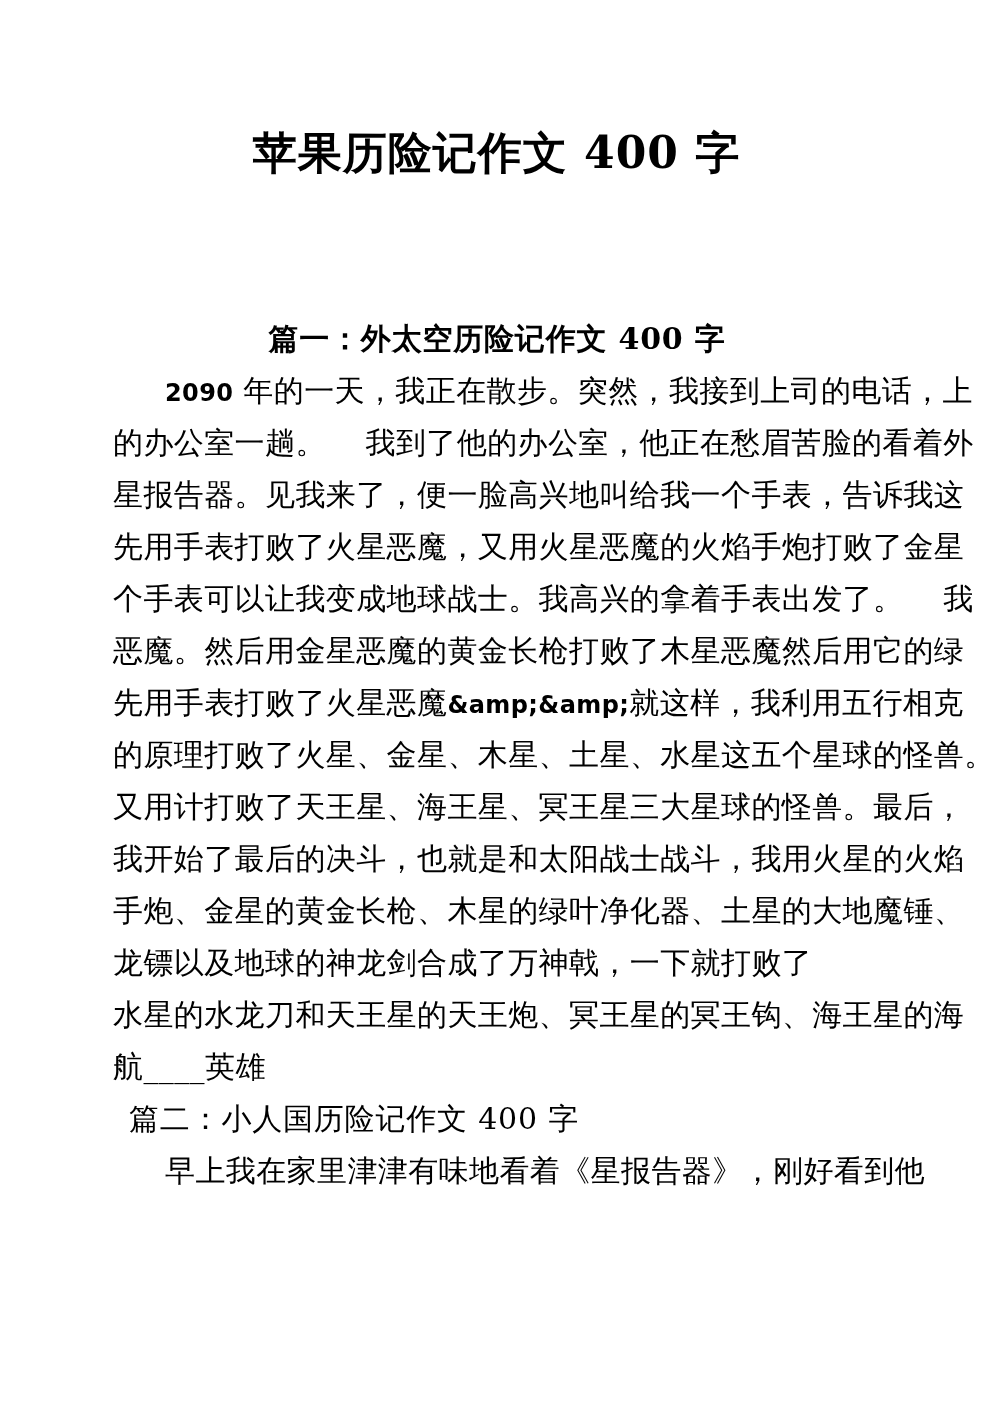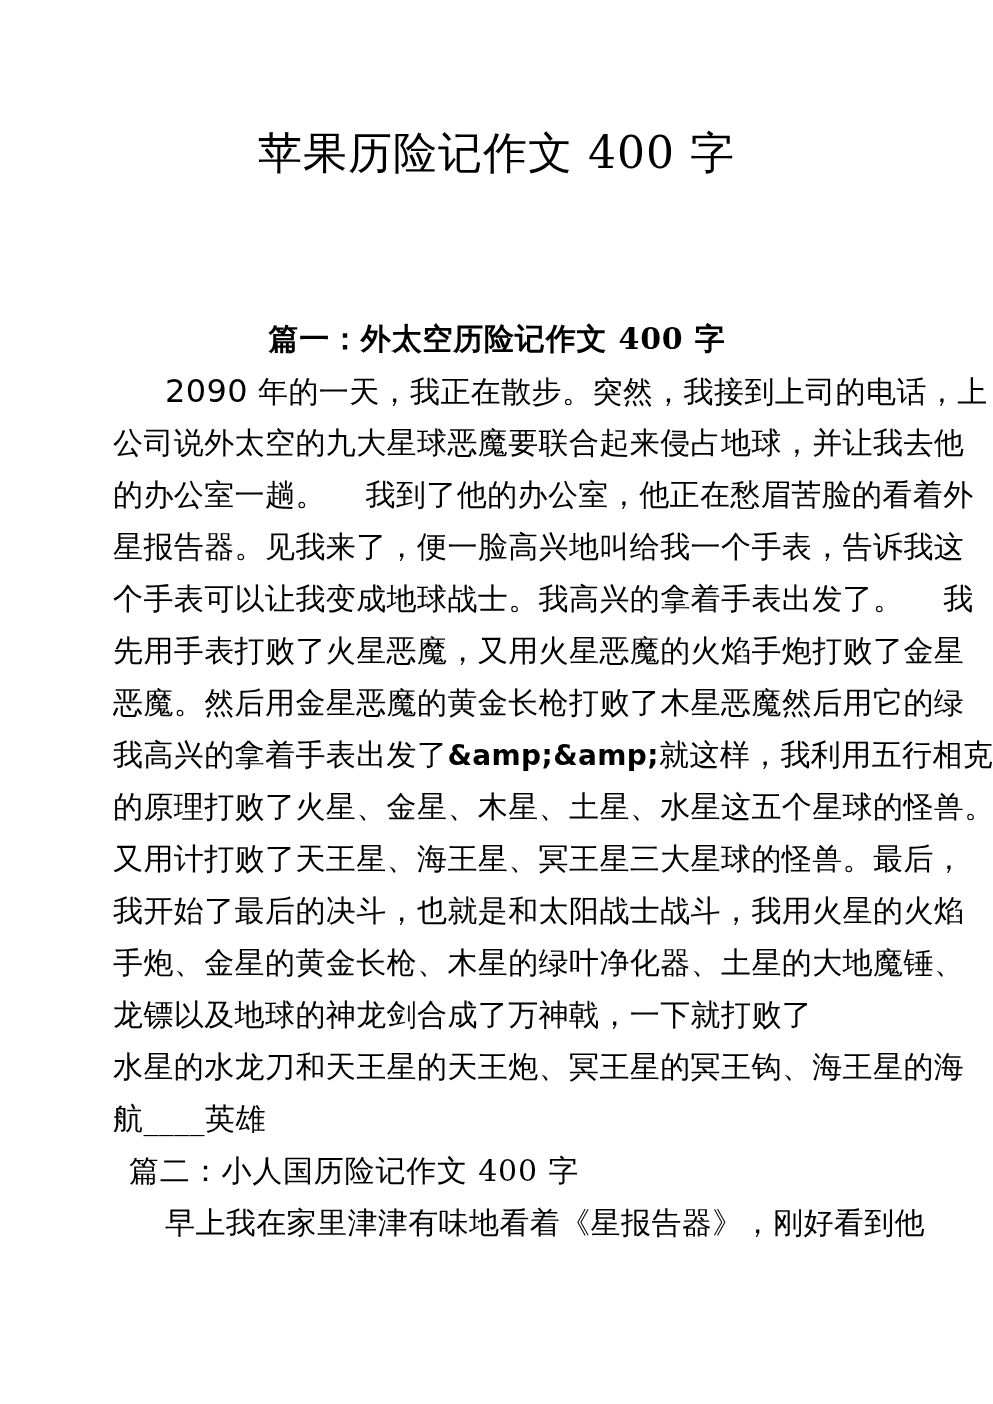--- a/index.html
+++ b/index.html
@@ -26,21 +26,21 @@
 
   
   .doc-title {
     position: absolute;
     top: 124px;
     left: 0;
     width: 993px;
     text-align: center;
     font-size: 44px;
     line-height: 58px;
-    font-weight: 400;
+    font-weight: 700;
     letter-spacing: 1px;
     white-space: pre;
     font-family: "DejaVu Serif", "Liberation Serif", serif;
   }
 
   
   .body-block {
     position: absolute;
     left: 113px;
     top: 296px;
@@ -70,52 +70,51 @@
     text-indent: 16px;
     letter-spacing: 0.8px;
   }
 
   
   .indent-2 { text-indent: 52px; }
   .indent-1 { text-indent: 26px; }
 
   
   .run-bold {
-    font-weight: 400;
+    font-weight: 700;
     font-family: "DejaVu Sans", "Liberation Sans", sans-serif;
-    font-size: 32px;
+    font-size: 24px;
   }
 
   .entity-artifact {
     font-weight: 700;
     font-family: "DejaVu Sans", "Liberation Sans", sans-serif;
-    font-size: 28px;
+    font-size: 24px;
   }
 </style>
 </head>
 <body>
 
 <div class="page">
 
   <div class="doc-title">苹果历险记作文 400 字</div>
 
   <div class="body-block">
 
     <div class="line heading-center">篇一：外太空历险记作文 400 字</div>
 
     <div class="line indent-2"><span class="run-bold">2090</span><span> 年的一天，我正在散步。突然，我接到上司的电话，上</span></div>
 
-    <div class="line">公司说外太空的九大星球恶魔要联合起来侵占地球，并让我去他</div>
     <div class="line">的办公室一趟。    我到了他的办公室，他正在愁眉苦脸的看着外</div>
     <div class="line">星报告器。见我来了，便一脸高兴地叫给我一个手表，告诉我这</div>
+    <div class="line">先用手表打败了火星恶魔，又用火星恶魔的火焰手炮打败了金星</div>
     <div class="line">个手表可以让我变成地球战士。我高兴的拿着手表出发了。    我</div>
-    <div class="line">先用手表打败了火星恶魔，又用火星恶魔的火焰手炮打败了金星</div>
     <div class="line">恶魔。然后用金星恶魔的黄金长枪打败了木星恶魔然后用它的绿</div>
 
-    <div class="line"><span>我高兴的拿着手表出发了</span><span class="entity-artifact">&amp;amp;&amp;amp;</span><span>就这样，我利用五行相克</span></div>
+    <div class="line"><span>先用手表打败了火星恶魔</span><span class="entity-artifact">&amp;amp;&amp;amp;</span><span>就这样，我利用五行相克</span></div>
 
     <div class="line">的原理打败了火星、金星、木星、土星、水星这五个星球的怪兽。</div>
     <div class="line">又用计打败了天王星、海王星、冥王星三大星球的怪兽。最后，</div>
     <div class="line">我开始了最后的决斗，也就是和太阳战士战斗，我用火星的火焰</div>
     <div class="line">手炮、金星的黄金长枪、木星的绿叶净化器、土星的大地魔锤、</div>
     <div class="line">龙镖以及地球的神龙剑合成了万神戟，一下就打败了</div>
     <div class="line">水星的水龙刀和天王星的天王炮、冥王星的冥王钩、海王星的海</div>
 
     <div class="line">航____英雄</div>
 

